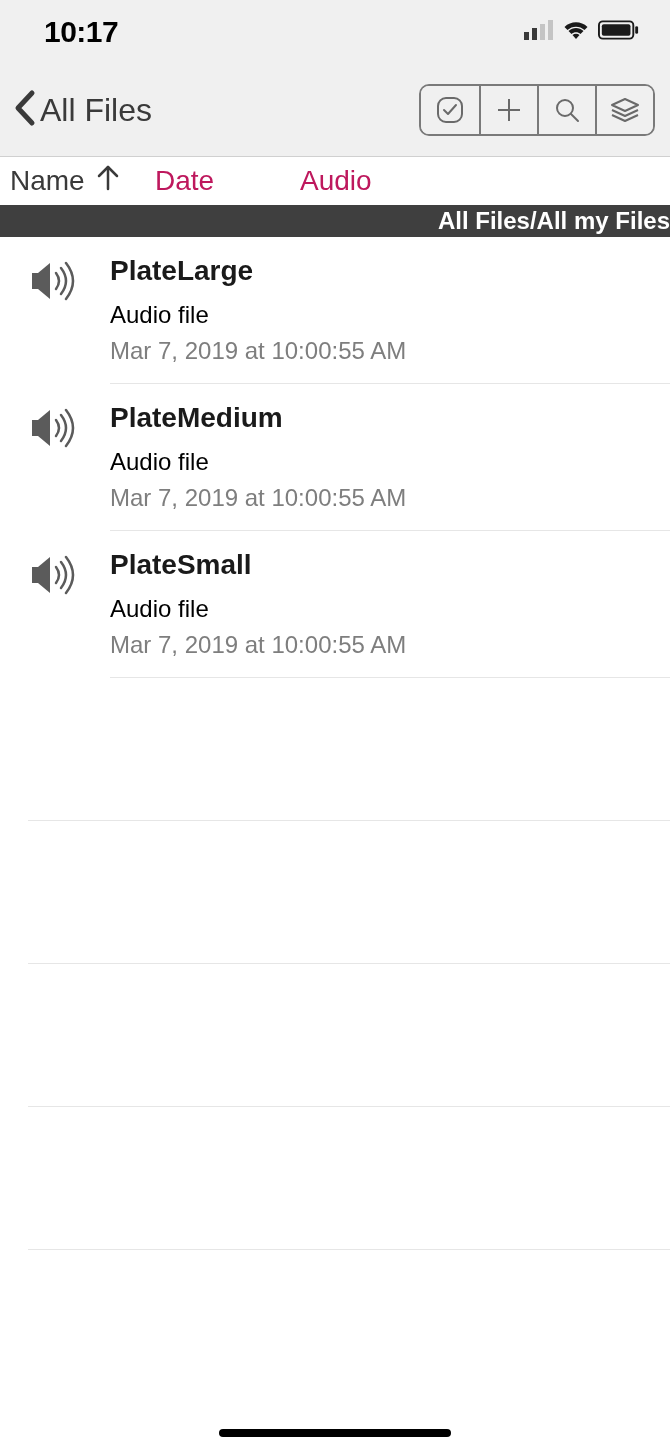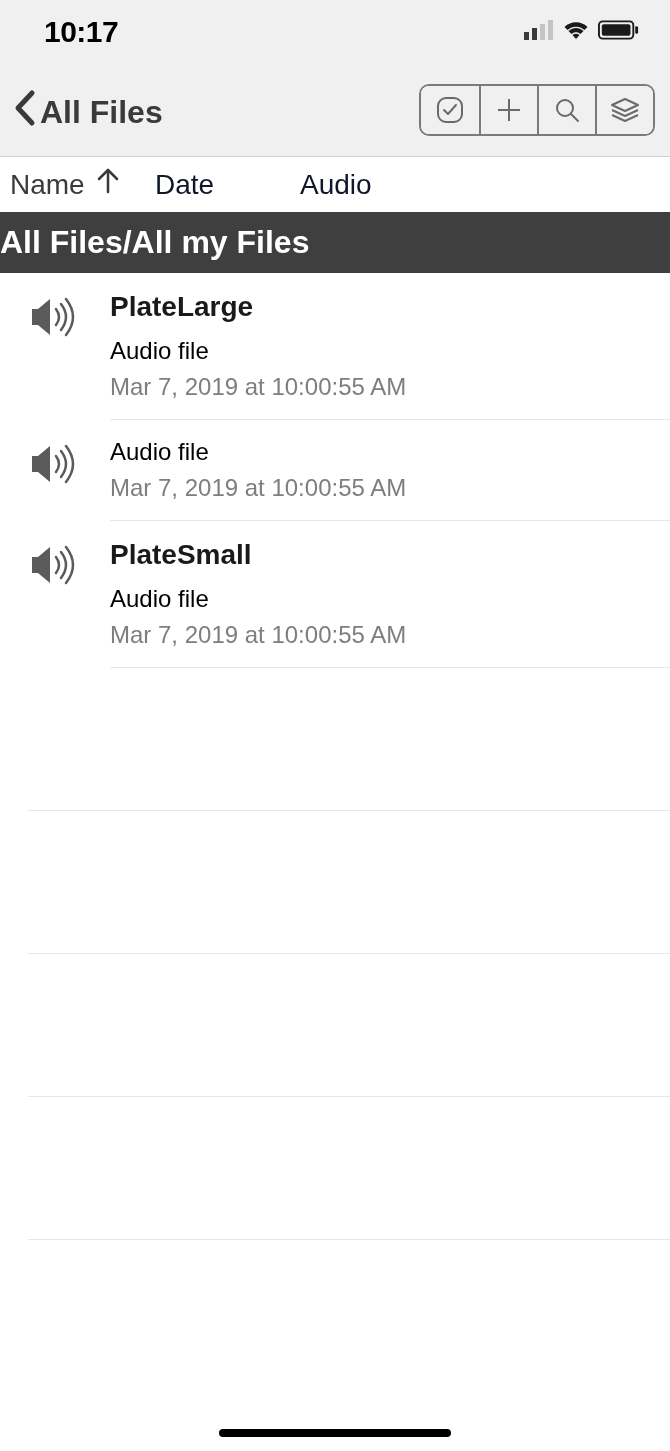--- a/index.html
+++ b/index.html
@@ -38,24 +38,23 @@
   .nav-bar {
     background: #f0f0f0;
     height: 93px;
     display: flex;
     align-items: center;
     padding: 0 15px 0 12px;
     border-bottom: 1px solid #d0d0d0;
   }
   .back-group {
     display: flex;
-    align-items: flex-end;
+    align-items: center;
     gap: 2px;
     cursor: pointer;
-    font-weight: bold;
   }
   .back-title {
     font-size: 32px;
     color: #3a3a3a;
   }
   .nav-spacer { flex: 1; }
   .nav-buttons {
     display: flex;
     border: 2px solid #7a7a7a;
     border-radius: 10px;
@@ -70,49 +69,49 @@
     background: #f0f0f0;
     cursor: pointer;
   }
   .nav-btn + .nav-btn {
     border-left: 2px solid #7a7a7a;
   }
 
   
   .sort-bar {
     background: #fff;
-    height: 55px;
+    height: 48px;
     display: flex;
     align-items: center;
     padding: 16px 10px;
     gap: 0;
   }
   .sort-item {
     font-size: 28px;
-    color: #0f172a;
+    color: #be185d;
     cursor: pointer;
     display: flex;
     align-items: center;
     gap: 10px;
   }
   .sort-item.active {
     color: #3a3a3a;
   }
   .sort-name { width: 145px; }
   .sort-date { width: 145px; }
   .sort-size { }
 
   
   .section-header {
     background: #3f3f3f;
     color: #fff;
-    font-size: 32px;
+    font-size: 24px;
     font-weight: 600;
-    text-align: left;
-    padding: 12px 0;
+    text-align: right;
+    padding: 2px 0;
   }
 
   
   .file-list {
     background: #fff;
   }
   .file-row {
     display: flex;
     padding: 18px 0 0 28px;
     cursor: pointer;
@@ -280,20 +279,21 @@
         <svg width="52" height="44" viewBox="0 0 52 44">
           <rect x="4" y="14" width="6" height="16" fill="#5b5b5b"></rect>
           <polygon points="10,14 22,4 22,40 10,30" fill="#5b5b5b"></polygon>
           <path d="M28 14 Q34 22 28 30" fill="none" stroke="#5b5b5b" stroke-width="2.5" stroke-linecap="round"></path>
           <path d="M33 9 Q43 22 33 35" fill="none" stroke="#5b5b5b" stroke-width="2.5" stroke-linecap="round"></path>
           <path d="M38 4 Q52 22 38 40" fill="none" stroke="#5b5b5b" stroke-width="2.5" stroke-linecap="round"></path>
         </svg>
       </span>
     </div>
     <div class="file-body">
+      <div class="file-name">PlateMedium</div>
       <div class="file-type">Audio file</div>
       <div class="file-date">Mar 7, 2019 at 10:00:55 AM</div>
     </div>
   </div>
 
   <div class="file-row">
     <div class="file-icon-holder">
       <span>
         <svg width="52" height="44" viewBox="0 0 52 44">
           <rect x="4" y="14" width="6" height="16" fill="#5b5b5b"></rect>

